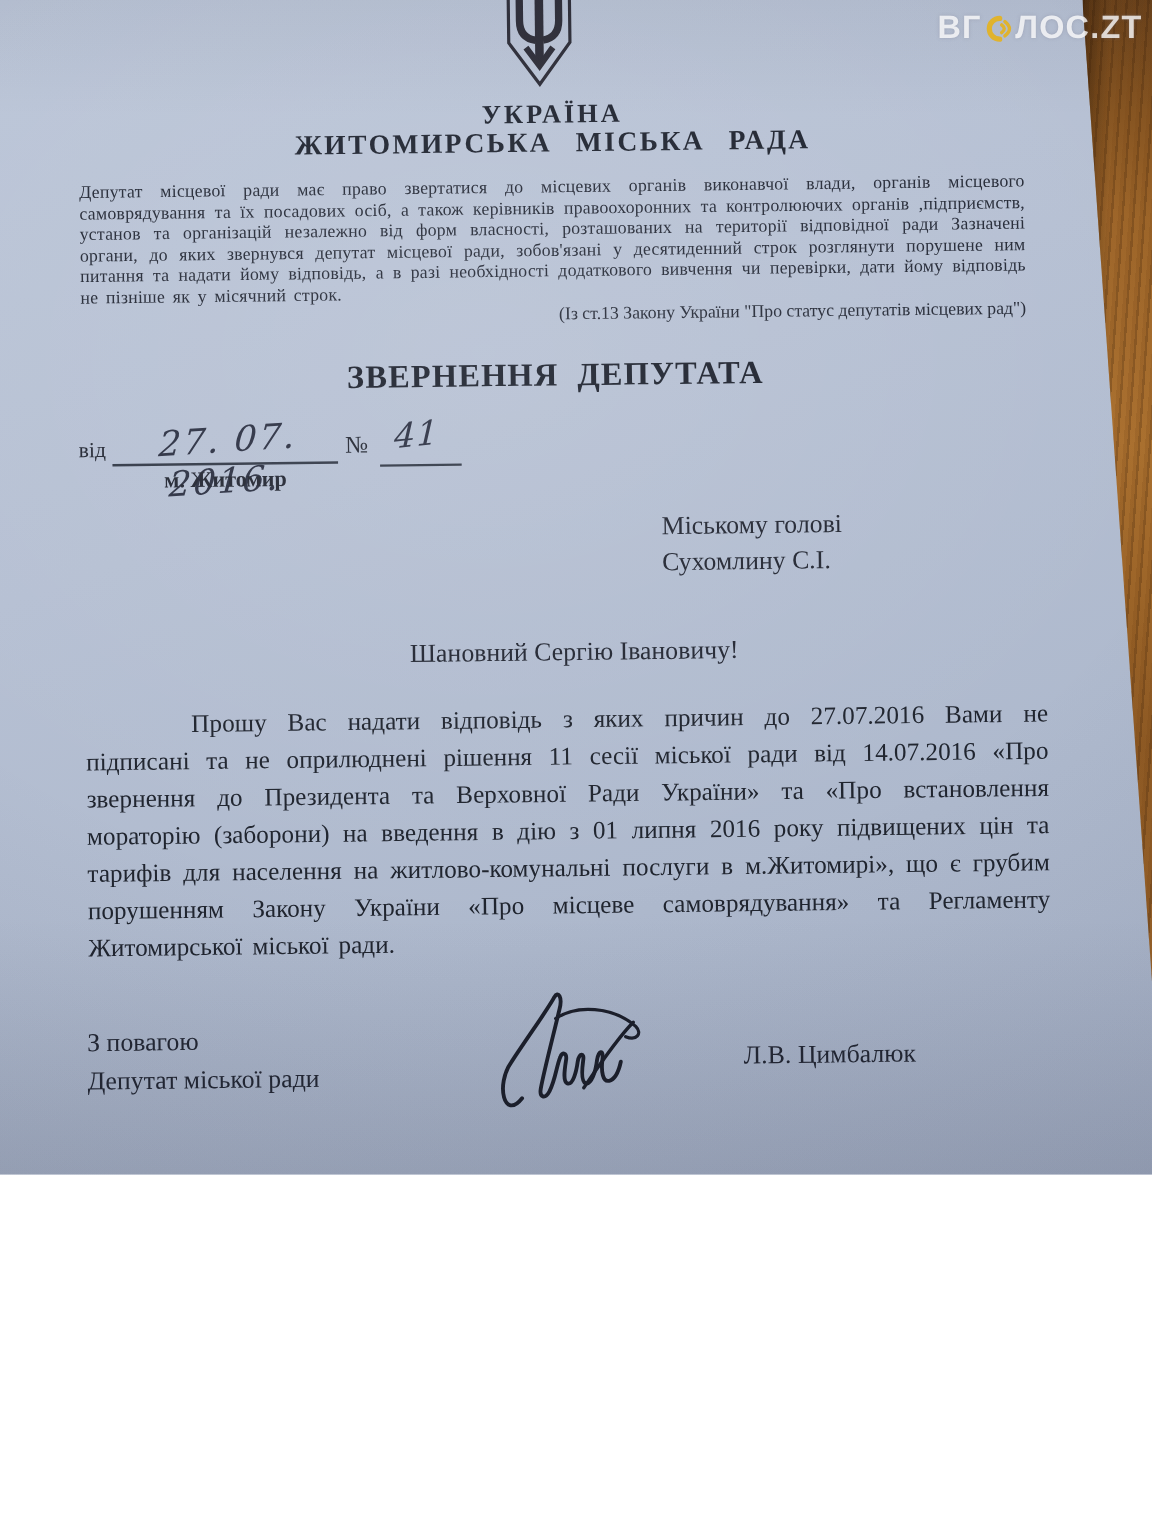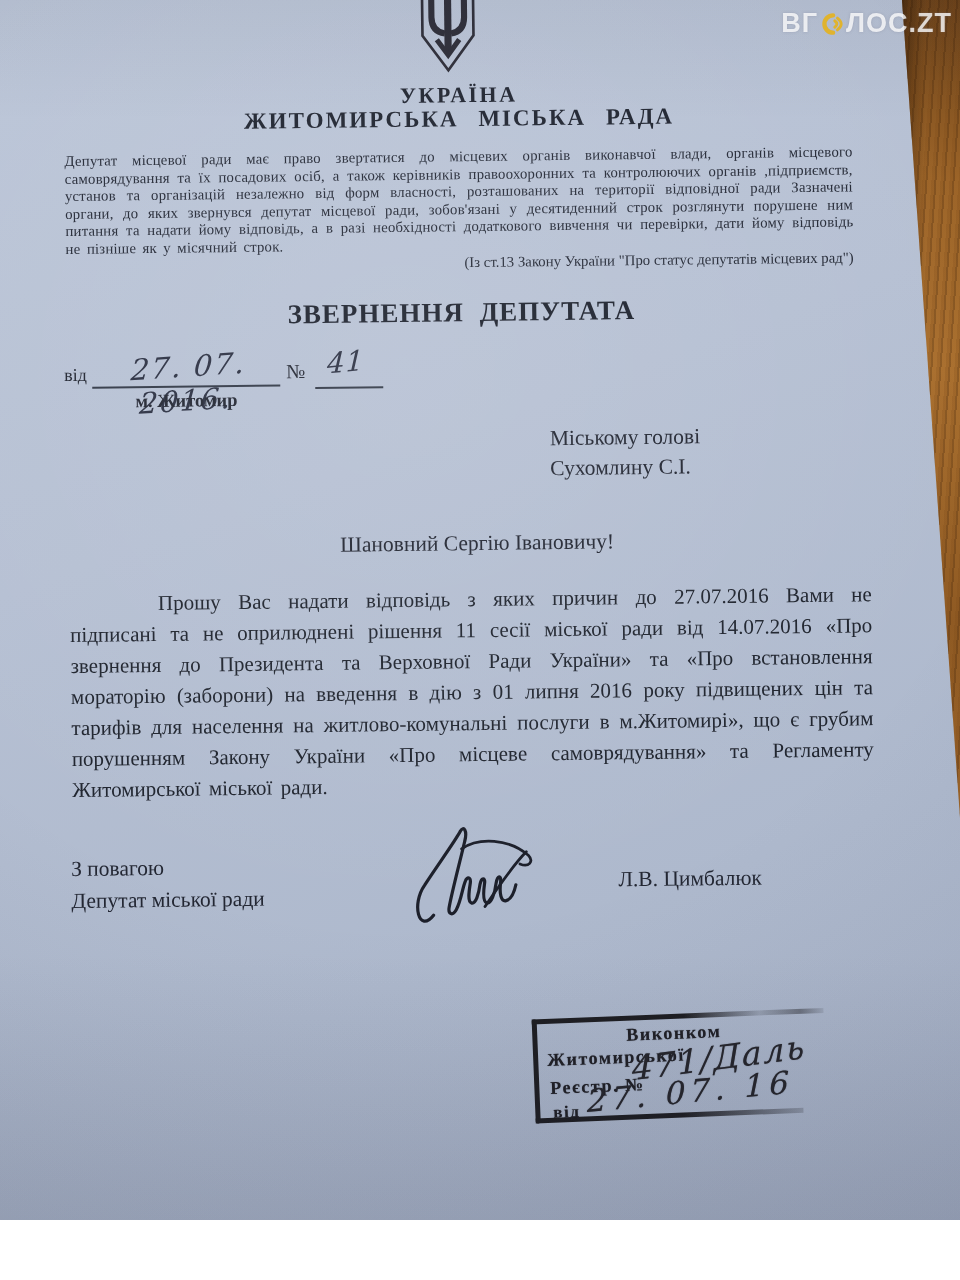--- a/index.html
+++ b/index.html
@@ -1,17 +1,17 @@
 <!DOCTYPE html>
 <html><head>
 <meta charset="utf-8">
 <style>
   html,body { margin:0; padding:0; }
   .page {
-    position:relative; width:960px; height:1220px; overflow:hidden;
+    position:relative; width:960px; height:979px; overflow:hidden;
     background: linear-gradient(160deg, #bcc6d8 0%, #b6c0d3 38%, #aeb9cd 72%, #a9b4c9 100%);
     font-family: "Liberation Serif", "DejaVu Serif", serif;
     color:#232733;
   }
   
   .wood {
     position:absolute; top:0; right:0; width:58px; height:818px;
     clip-path: polygon(0 0, 100% 0, 100% 100%);
     background:
       repeating-linear-gradient(94deg, rgba(64,34,8,0.28) 0 2px, rgba(0,0,0,0) 2px 6px, rgba(120,70,22,0.20) 6px 9px),

